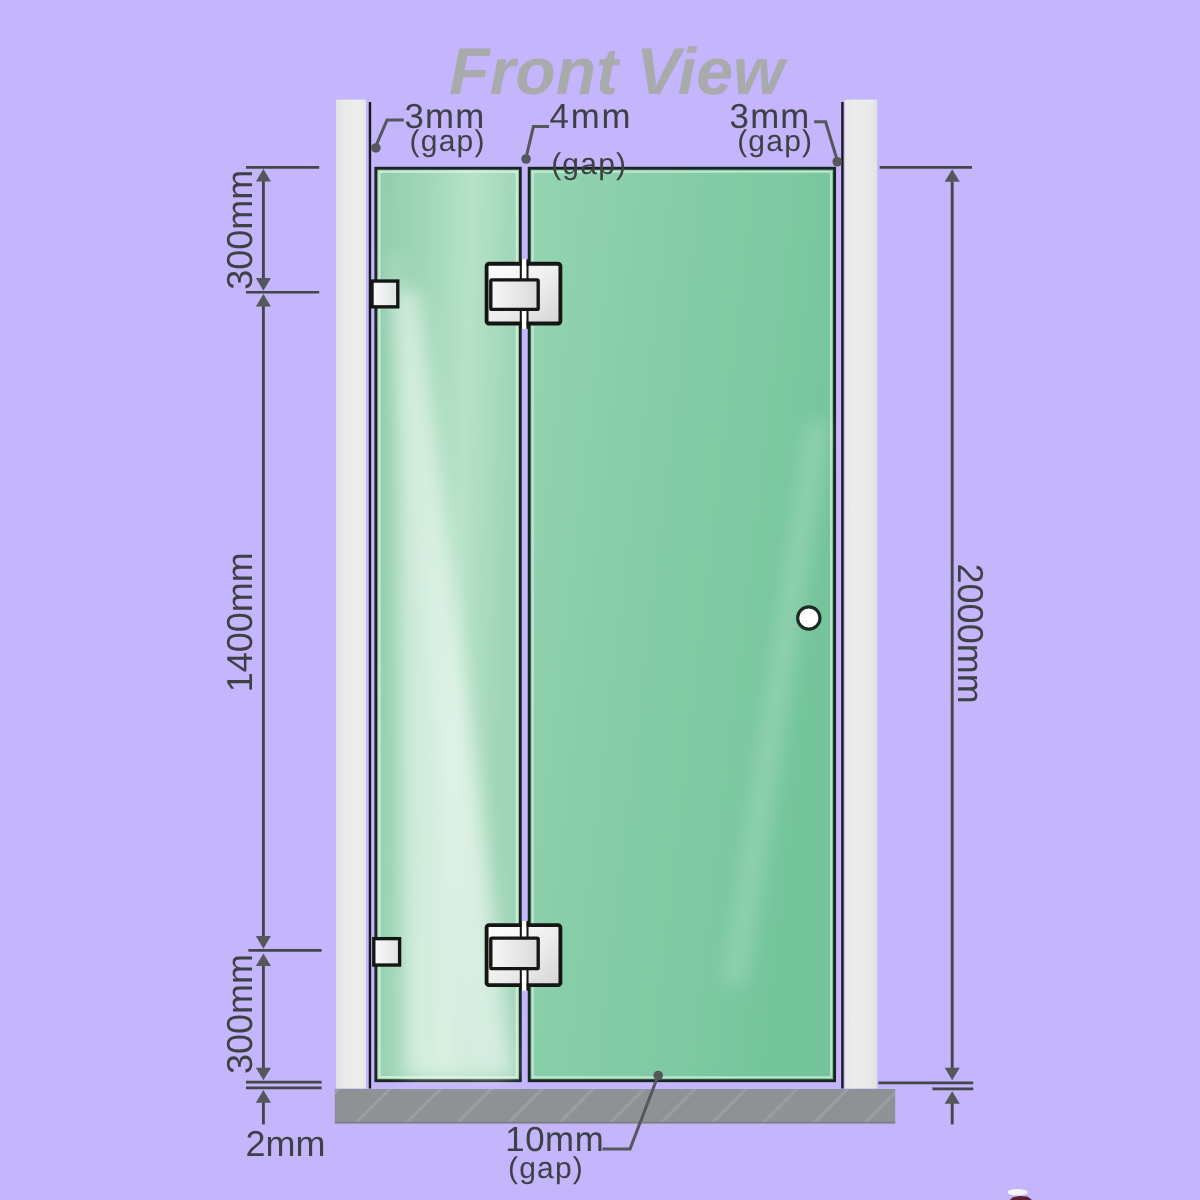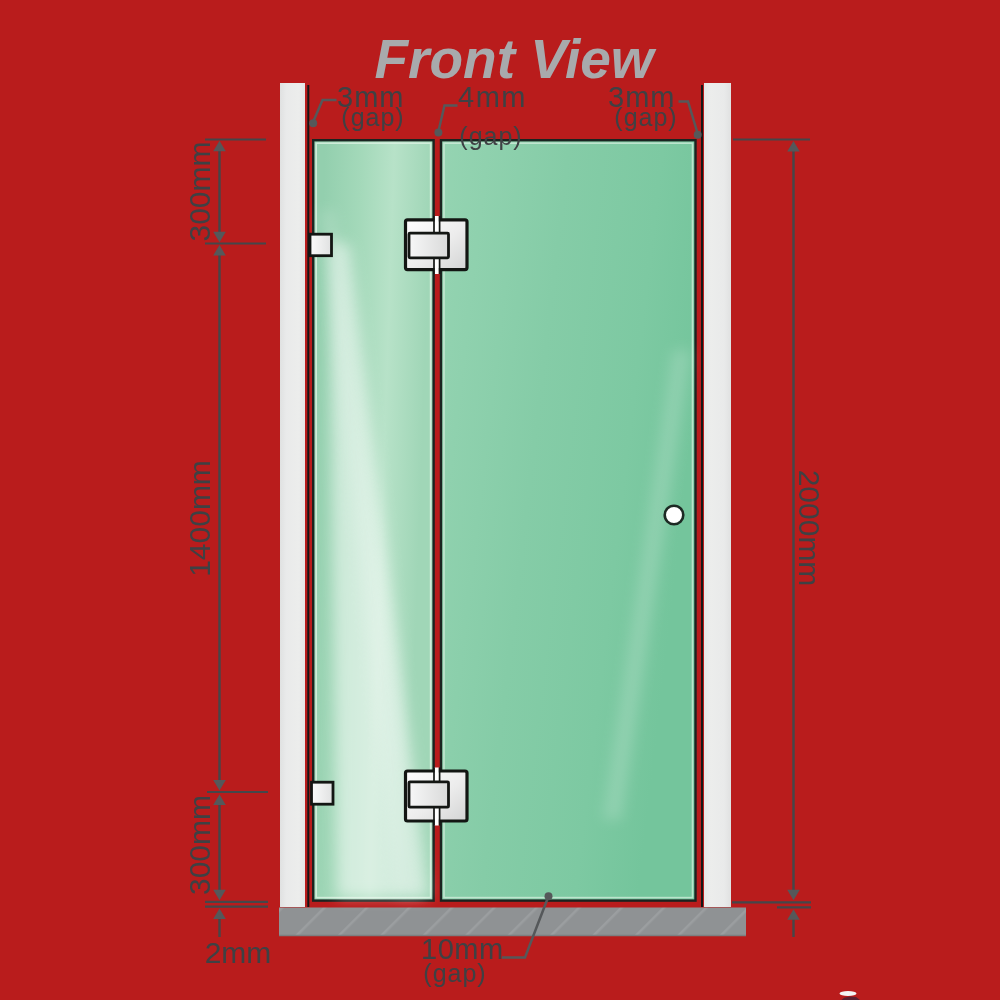--- a/index.html
+++ b/index.html
@@ -1,16 +1,16 @@
 <!DOCTYPE html>
 <html><head>
 <meta charset="utf-8">
 <style>
   html,body{margin:0;padding:0;background:#ffffff;}
-  #stage{position:relative;width:1000px;height:1000px;background:#b91c1c;overflow:hidden;
+  #stage{position:relative;width:1000px;height:1000px;background:#c4b5fd;overflow:hidden;
     font-family:"Liberation Sans", sans-serif;}
   svg{position:absolute;left:0;top:0;}
 </style>
 </head>
 <body>
 <div id="stage">
 <svg width="1000" height="1000" viewBox="0 0 1000 1000">
   <defs>
     <linearGradient id="wallg" x1="0" y1="0" x2="1" y2="0">
       <stop offset="0" stop-color="#e0e1e1"></stop>

